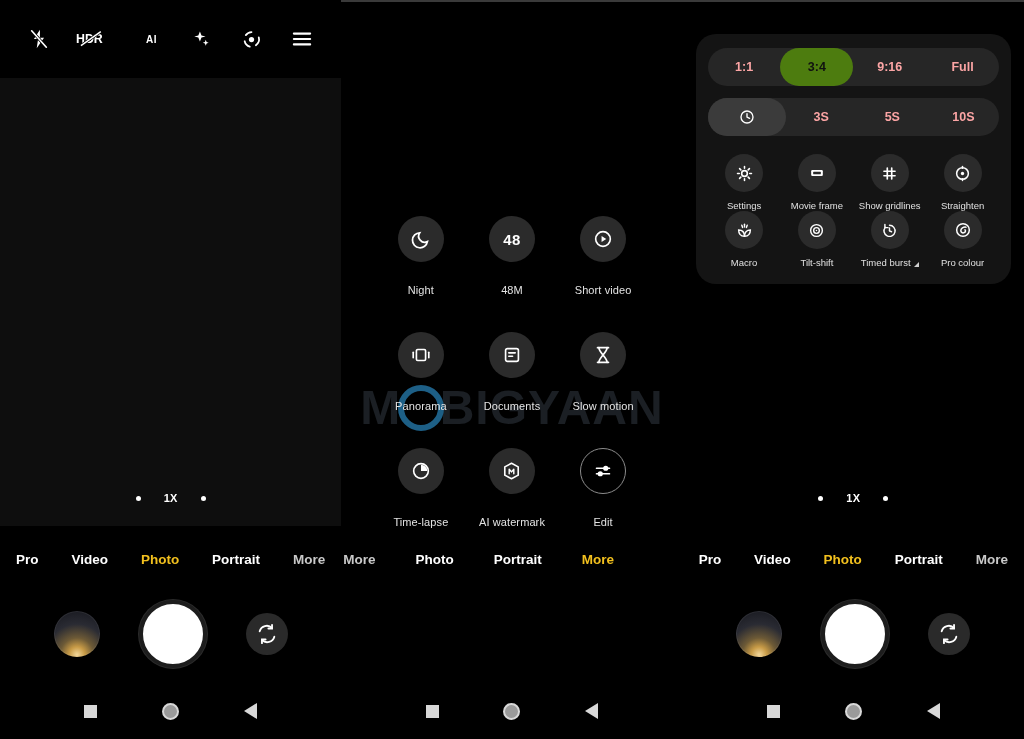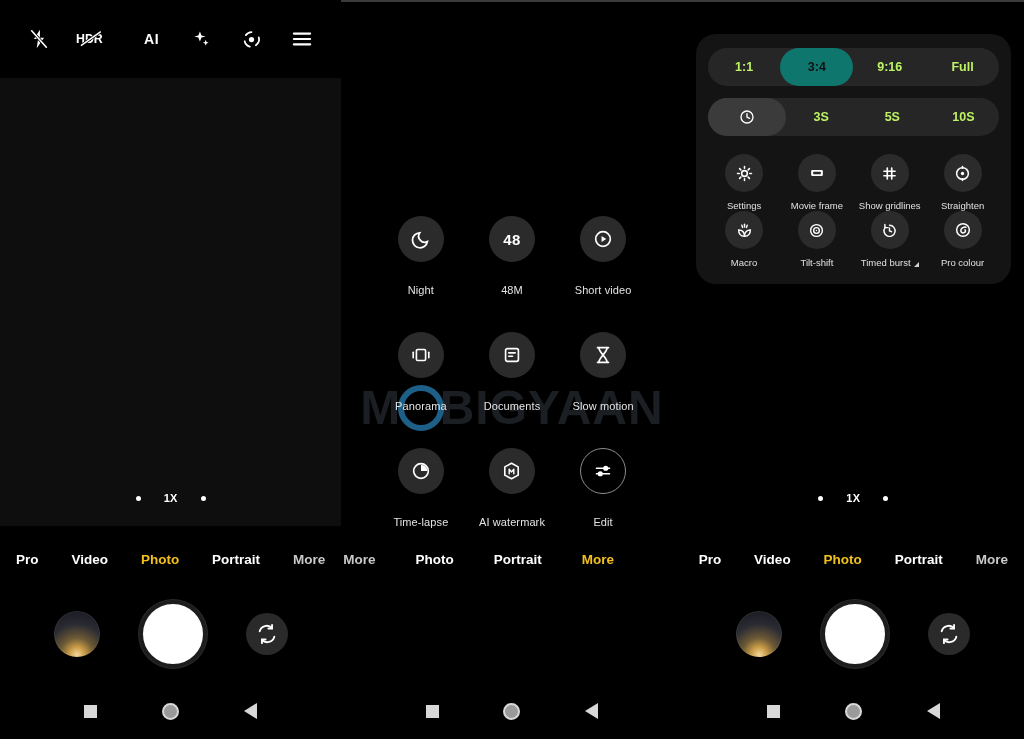--- a/index.html
+++ b/index.html
@@ -24,21 +24,21 @@
     position: absolute; top: 0; left: 0; right: 0; height: 78px;
     display: flex; align-items: center; justify-content: space-around;
     padding: 0 14px; z-index: 6;
   }
   .topbar .tb-ico {
     width: 26px; height: 26px;
     display: flex; align-items: center; justify-content: center;
     color: #fff;
   }
   .topbar .tb-ico svg { display: block; }
-  .tb-text { font-size: 14px; font-weight: 700; letter-spacing: .5px; color:#fff;text-align:center; }
+  .tb-text { font-size: 10px; font-weight: 700; letter-spacing: .5px; color:#fff;text-align:center; }
 
   
   .preview {
     position: absolute; top: 78px; left: 0; right: 0; height: 448px;
     background: #0e0e0e;
     overflow: hidden;
     padding-left: 16px;
   }
   .preview.black { background: #000; }
 
@@ -162,23 +162,23 @@
   }
   .segbar {
     display: flex; align-items: center;
     background: #262626; border-radius: 22px;
     height: 38px; margin-bottom: 12px;
     padding: 0;
   }
   .seg {
     flex: 1; height: 38px; border-radius: 22px;
     display: flex; align-items: center; justify-content: center;
-    font-size: 12.5px; font-weight: 700; color: #bef264;
-  }
-  .seg.sel-yellow { background: #0f766e; color: #111; }
+    font-size: 12.5px; font-weight: 700; color: #fca5a5;
+  }
+  .seg.sel-yellow { background: #4d7c0f; color: #111; }
   .seg.sel-grey { background: #3b3b3b; color: #fff; flex: 0 0 78px; }
   .seg .seg-ico { display: flex; align-items: center; justify-content: center; color:#fff; }
 
   .settings-grid {
     display: grid; grid-template-columns: repeat(4, 1fr);
     row-gap: 0; margin-top: 18px;
   }
   .sg-cell { display: flex; flex-direction: column; align-items: center; gap: 8px; }
   .sg-circ {
     width: 38px; height: 38px; border-radius: 50%;

